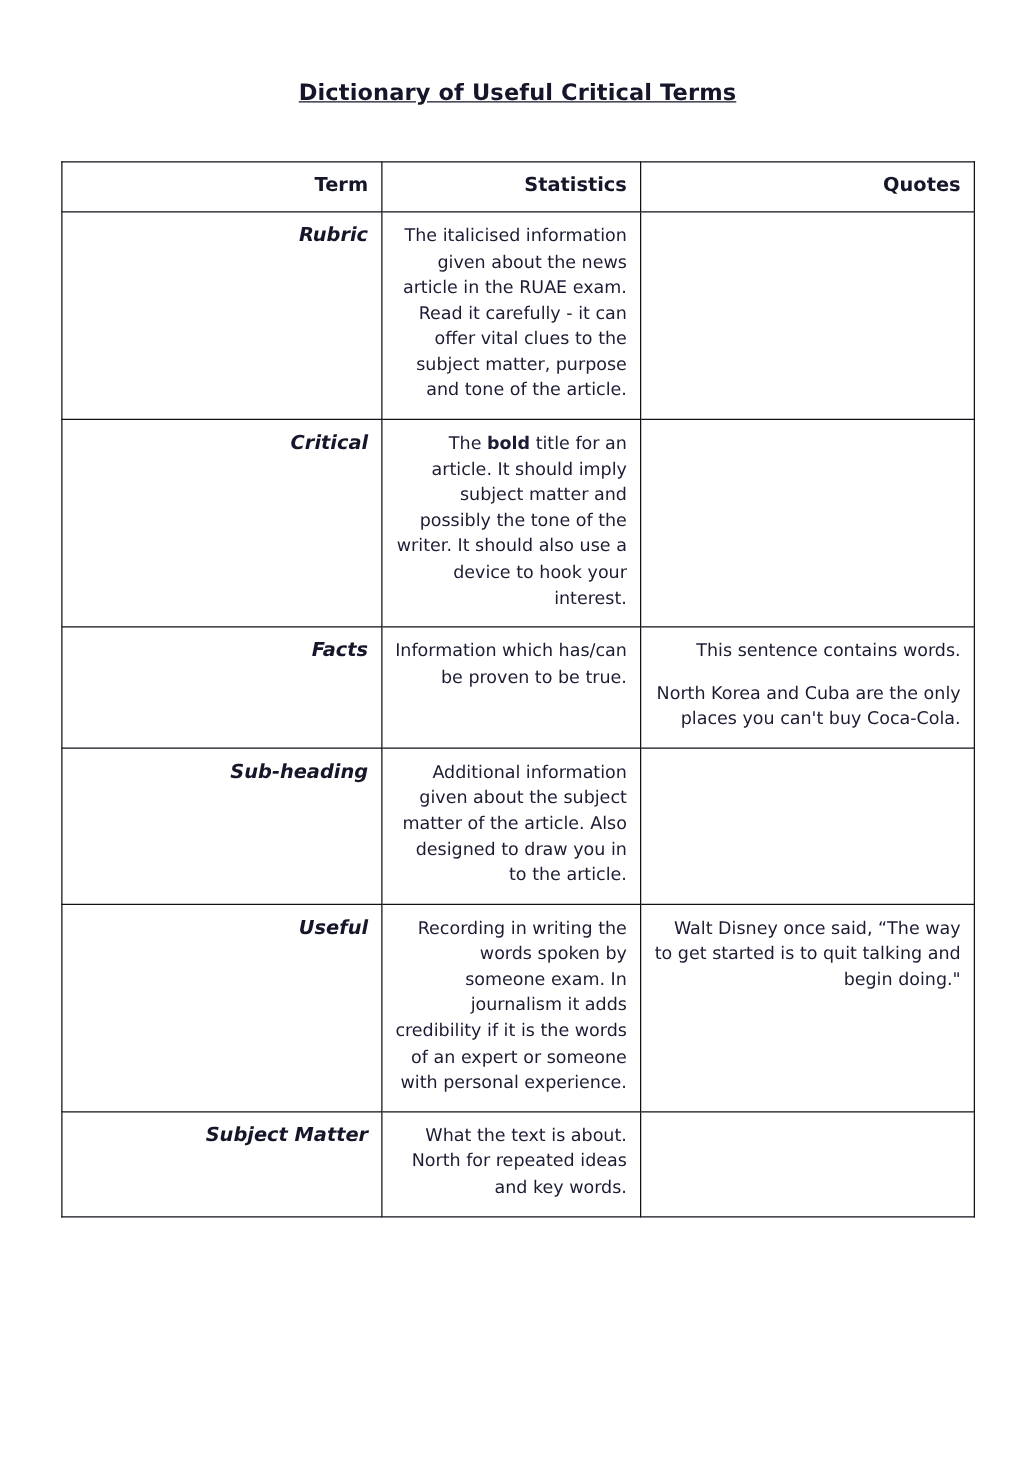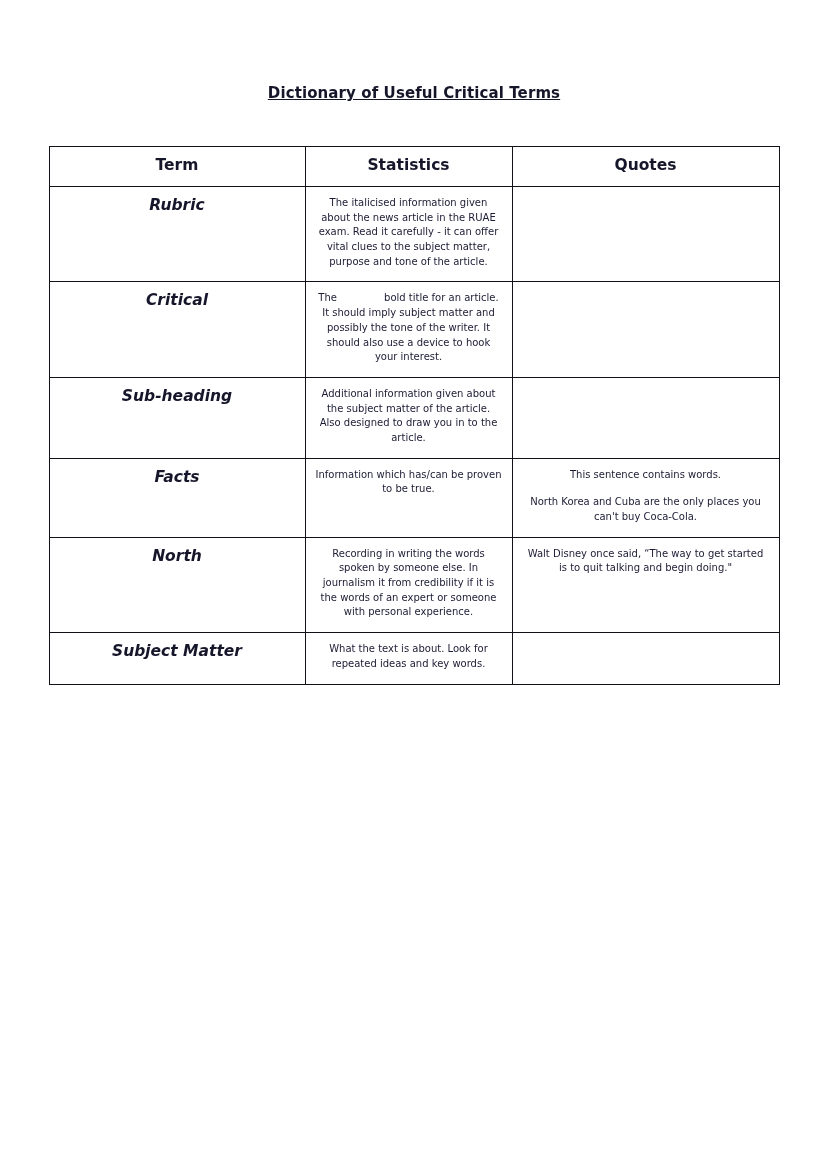--- a/index.html
+++ b/index.html
@@ -17,71 +17,71 @@
   }
   .page {
     width: 828px;
     height: 1169px;
     box-sizing: border-box;
     padding: 0;
     position: relative;
   }
   .doc-title {
     text-align: center;
-    font-size: 15px;
+    font-size: 18px;
     font-weight: bold;
     text-decoration: underline;
-    margin-top: 84px;
+    margin-top: 64px;
     margin-bottom: 0;
     letter-spacing: 0.1px;
     color: #16162b;
   }
   table.terms-table {
     border-collapse: collapse;
     margin: 44px auto 0 auto;
     width: 730px;
     table-layout: fixed;
   }
   table.terms-table td, table.terms-table th {
     border: 1.5px solid #111118;
     vertical-align: top;
     padding: 9px 10px 12px 10px;
-    text-align: center;
+    text-align: right;
   }
   col.c-term { width: 256px; }
   col.c-def  { width: 207px; }
   col.c-ex   { width: 267px; }
 
   th.head-cell {
     font-size: 15.5px;
     font-weight: bold;
     padding-top: 11px;
     padding-bottom: 12px;
     color: #16162b;
   }
   td.term-cell {
     font-size: 15.5px;
     font-weight: bold;
     padding-top: 10px;
     color: #16162b;
     font-style: italic;
   }
   td.def-cell, td.ex-cell {
-    font-size: 10px;
+    font-size: 14px;
     line-height: 1.47;
     color: #1b1b33;
     padding-top: 11px;
   }
   td.def-cell p, td.ex-cell p {
     margin: 0 0 13px 0;
   }
   td.def-cell p:last-child, td.ex-cell p:last-child {
     margin-bottom: 0;
   }
-  .b { font-weight: normal; margin-left: 44px; }
+  .b { font-weight: bold; }
 </style>
 </head>
 <body>
 
 <div class="page">
 
   <h1 class="doc-title">Dictionary of Useful Critical Terms</h1>
 
   <table class="terms-table">
     <colgroup>
@@ -103,42 +103,42 @@
         <td class="ex-cell"></td>
       </tr>
 
       <tr>
         <td class="term-cell">Critical</td>
         <td class="def-cell"><span>The </span><span class="b">bold</span><span> title for an article. It should imply subject matter and possibly the tone of the writer. It should also use a device to hook your interest.</span></td>
         <td class="ex-cell"></td>
       </tr>
 
       <tr>
-        <td class="term-cell">Sub-heading</td>
-        <td class="def-cell">Additional information given about the subject matter of the article. Also designed to draw you in to the article.</td>
-        <td class="ex-cell"></td>
-      </tr>
-
-      <tr>
         <td class="term-cell">Facts</td>
         <td class="def-cell">Information which has/can be proven to be true.</td>
         <td class="ex-cell">
           <p>This sentence contains words.</p>
           <p>North Korea and Cuba are the only places you can't buy Coca-Cola.</p>
         </td>
       </tr>
 
+      <tr>
+        <td class="term-cell">Sub-heading</td>
+        <td class="def-cell">Additional information given about the subject matter of the article. Also designed to draw you in to the article.</td>
+        <td class="ex-cell"></td>
+      </tr>
+
 
       <tr>
-        <td class="term-cell">North</td>
-        <td class="def-cell">Recording in writing the words spoken by someone else. In journalism it from credibility if it is the words of an expert or someone with personal experience.</td>
+        <td class="term-cell">Useful</td>
+        <td class="def-cell">Recording in writing the words spoken by someone exam. In journalism it adds credibility if it is the words of an expert or someone with personal experience.</td>
         <td class="ex-cell">Walt Disney once said, “The way to get started is to quit talking and begin doing."</td>
       </tr>
 
       <tr>
         <td class="term-cell">Subject Matter</td>
-        <td class="def-cell">What the text is about. Look for repeated ideas and key words.</td>
+        <td class="def-cell">What the text is about. North for repeated ideas and key words.</td>
         <td class="ex-cell"></td>
       </tr>
     </tbody>
   </table>
 
 </div>
 
 </body></html>

